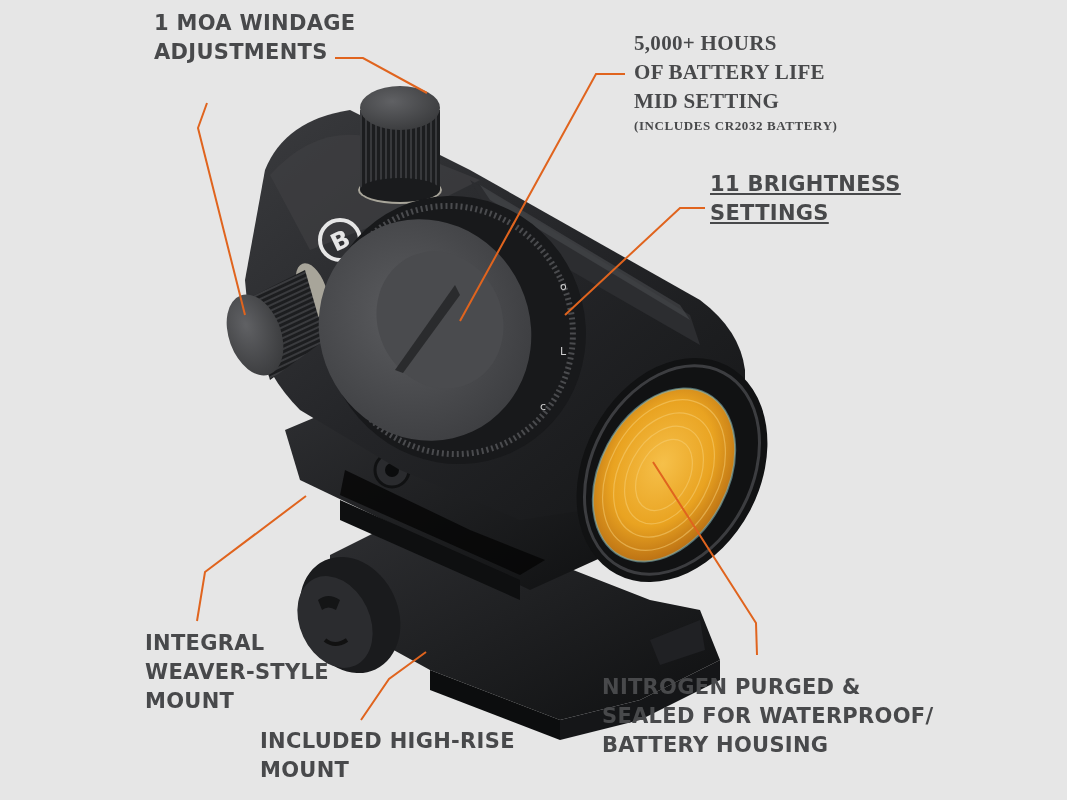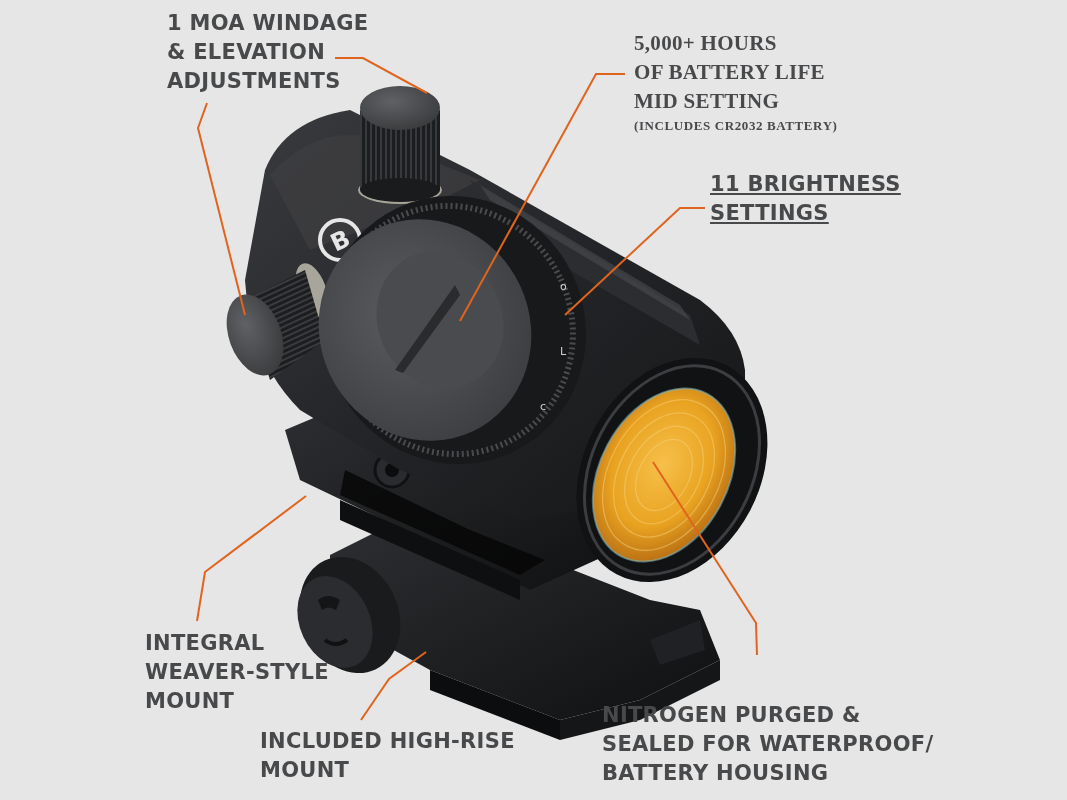--- a/index.html
+++ b/index.html
@@ -148,23 +148,22 @@
       <polyline points="335,58 363,58 427,93"></polyline>
       <polyline points="207,103 198,128 245,315"></polyline>
       <polyline points="625,74 596,74 460,321"></polyline>
       <polyline points="705,208 680,208 565,315"></polyline>
       <polyline points="306,496 205,572 197,621"></polyline>
       <polyline points="426,652 389,679 361,720"></polyline>
       <polyline points="653,462 756,623 757,655"></polyline>
     </g>
   </svg>
 
-  <div class="callout" style="left:167px; top:9px;">
+  <div class="callout" style="left:154px; top:9px;">
     <span class="line">1 MOA WINDAGE</span>
-    <span class="line">&amp; ELEVATION</span>
     <span class="line">ADJUSTMENTS</span>
   </div>
 
   <div class="callout" style="left:634px; top:29px;font-family:Liberation Serif, serif;">
     <span class="line">5,000+ HOURS</span>
     <span class="line">OF BATTERY LIFE</span>
     <span class="line">MID SETTING</span>
     <span class="sub">(INCLUDES CR2032 BATTERY)</span>
   </div>
 
@@ -177,19 +176,19 @@
     <span class="line">INTEGRAL</span>
     <span class="line">WEAVER-STYLE</span>
     <span class="line">MOUNT</span>
   </div>
 
   <div class="callout" style="left:260px; top:727px;">
     <span class="line">INCLUDED HIGH-RISE</span>
     <span class="line">MOUNT</span>
   </div>
 
-  <div class="callout" style="left:602px; top:673px;margin-top:28px;">
+  <div class="callout" style="left:602px; top:673px;">
     <span class="line">NITROGEN PURGED &amp;</span>
     <span class="line">SEALED FOR WATERPROOF/</span>
     <span class="line">BATTERY HOUSING</span>
   </div>
 
 </div>
 
 </body></html>

